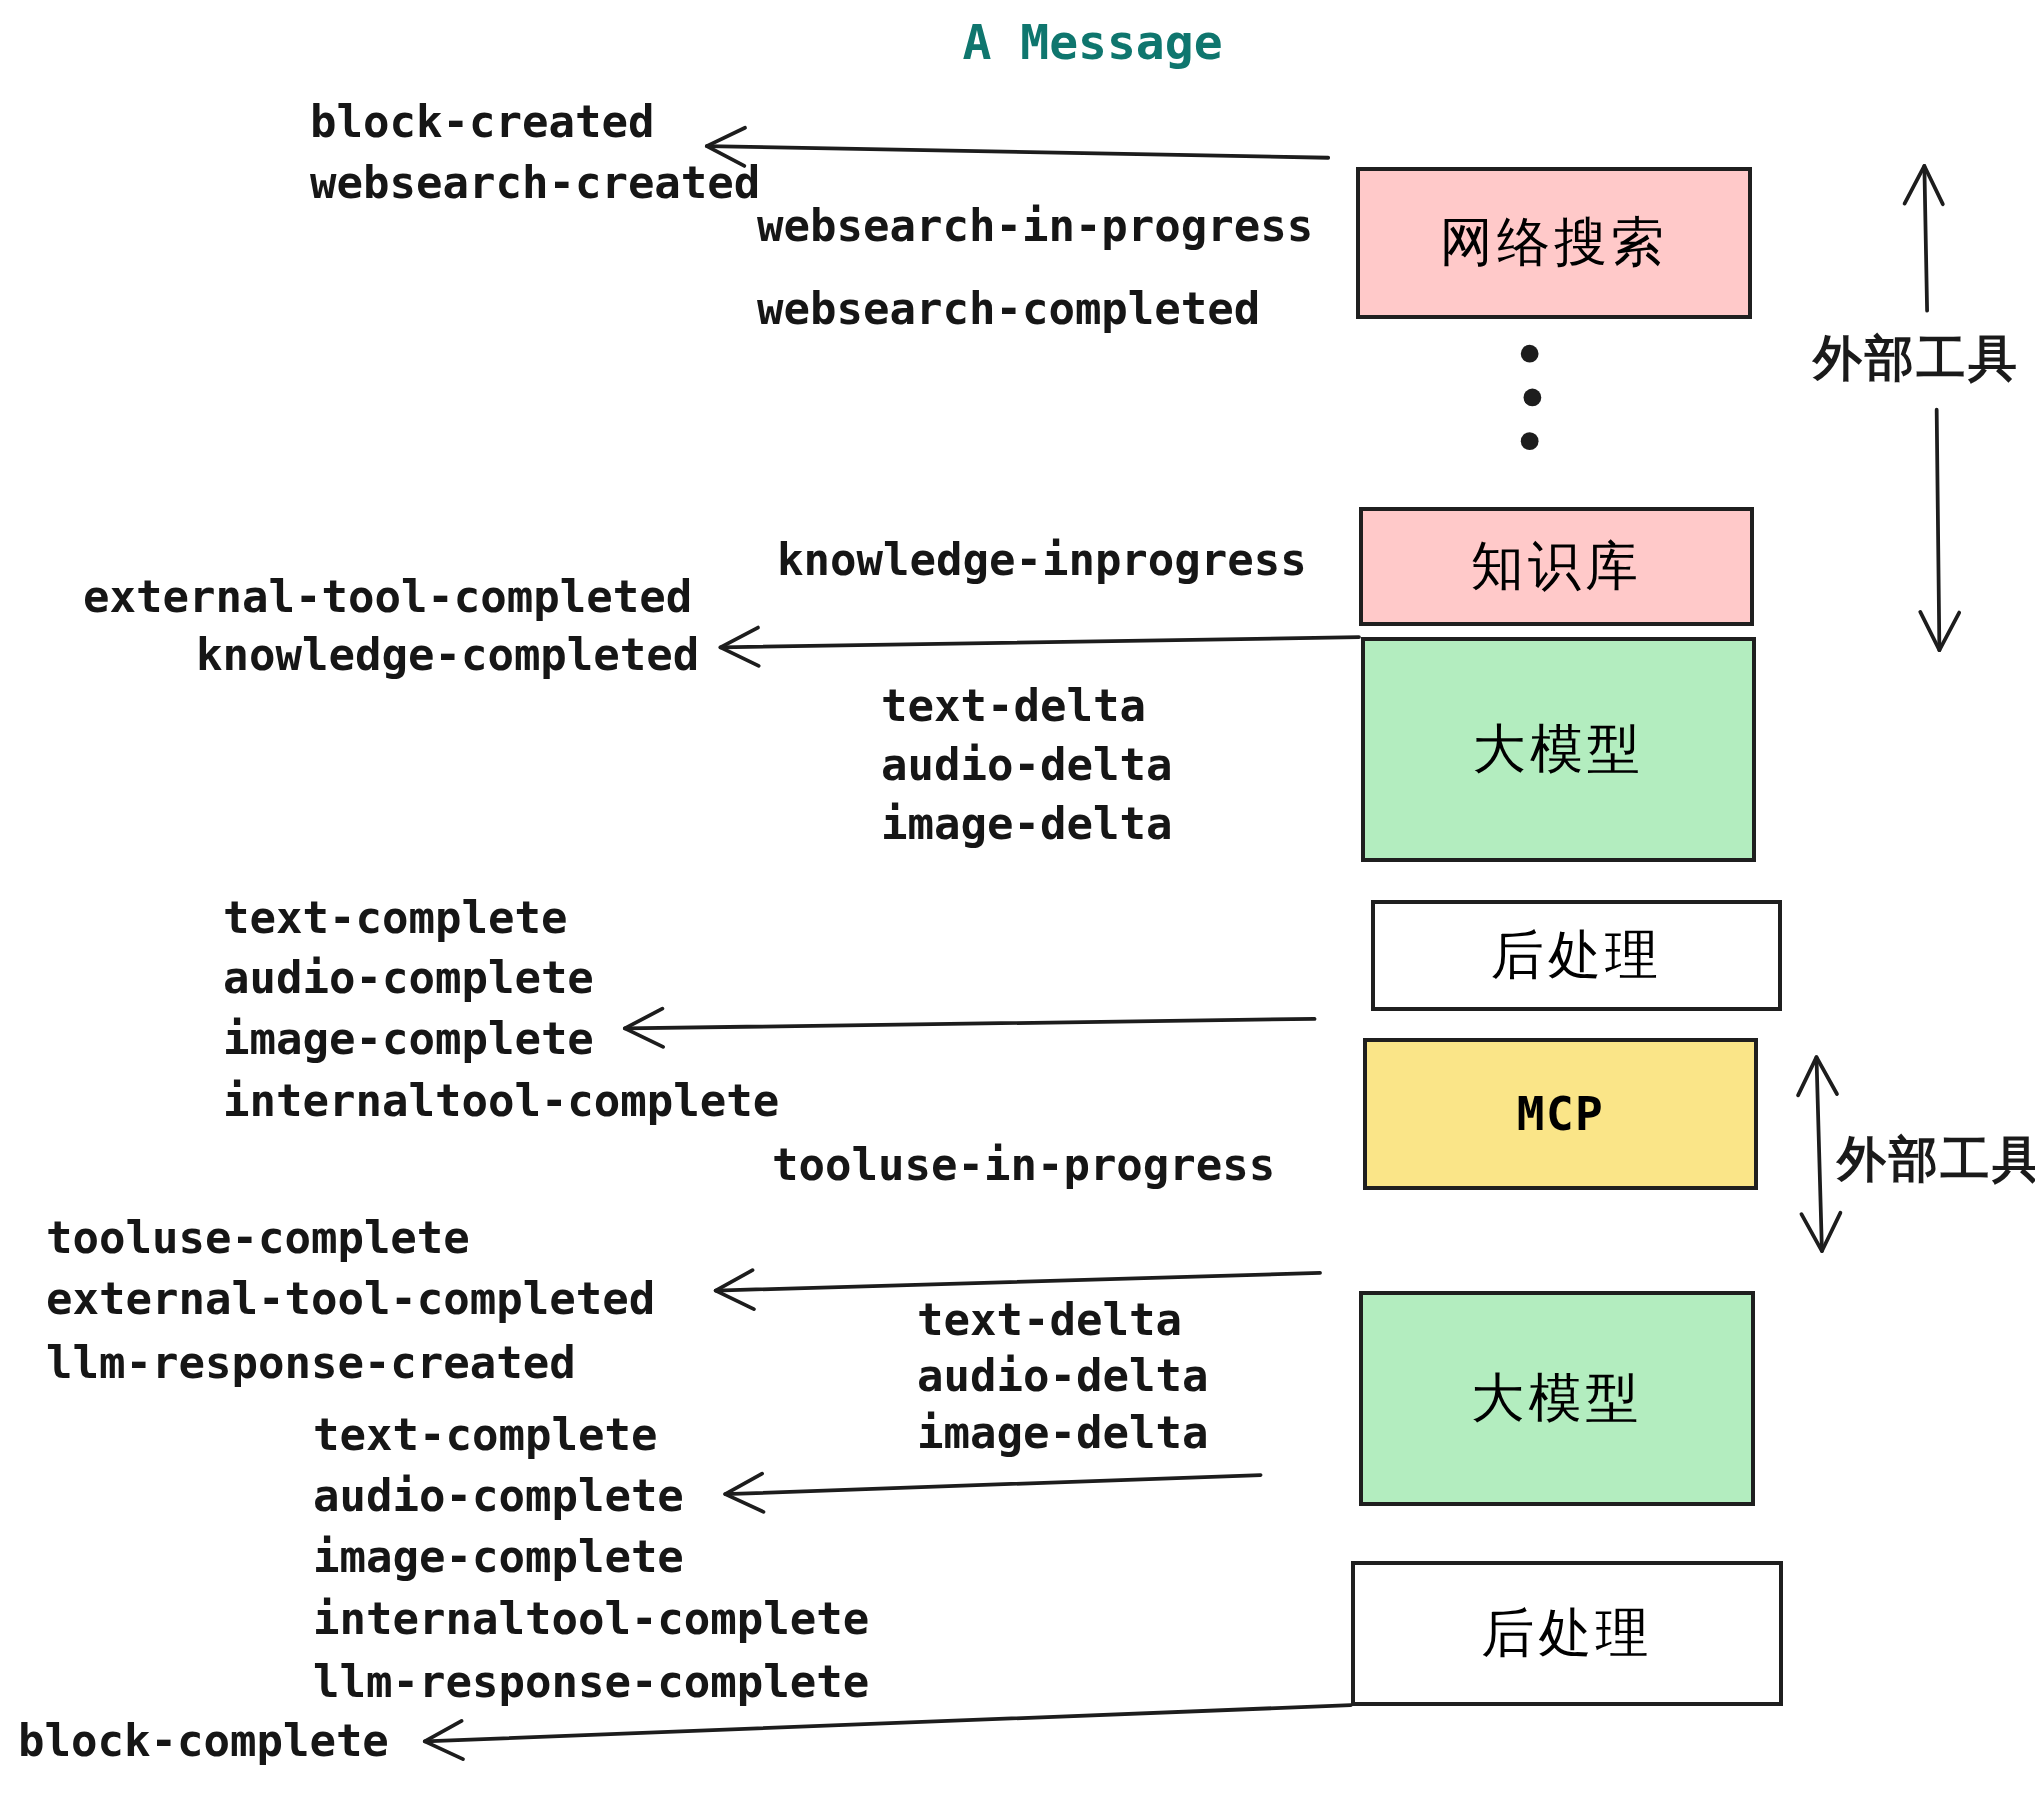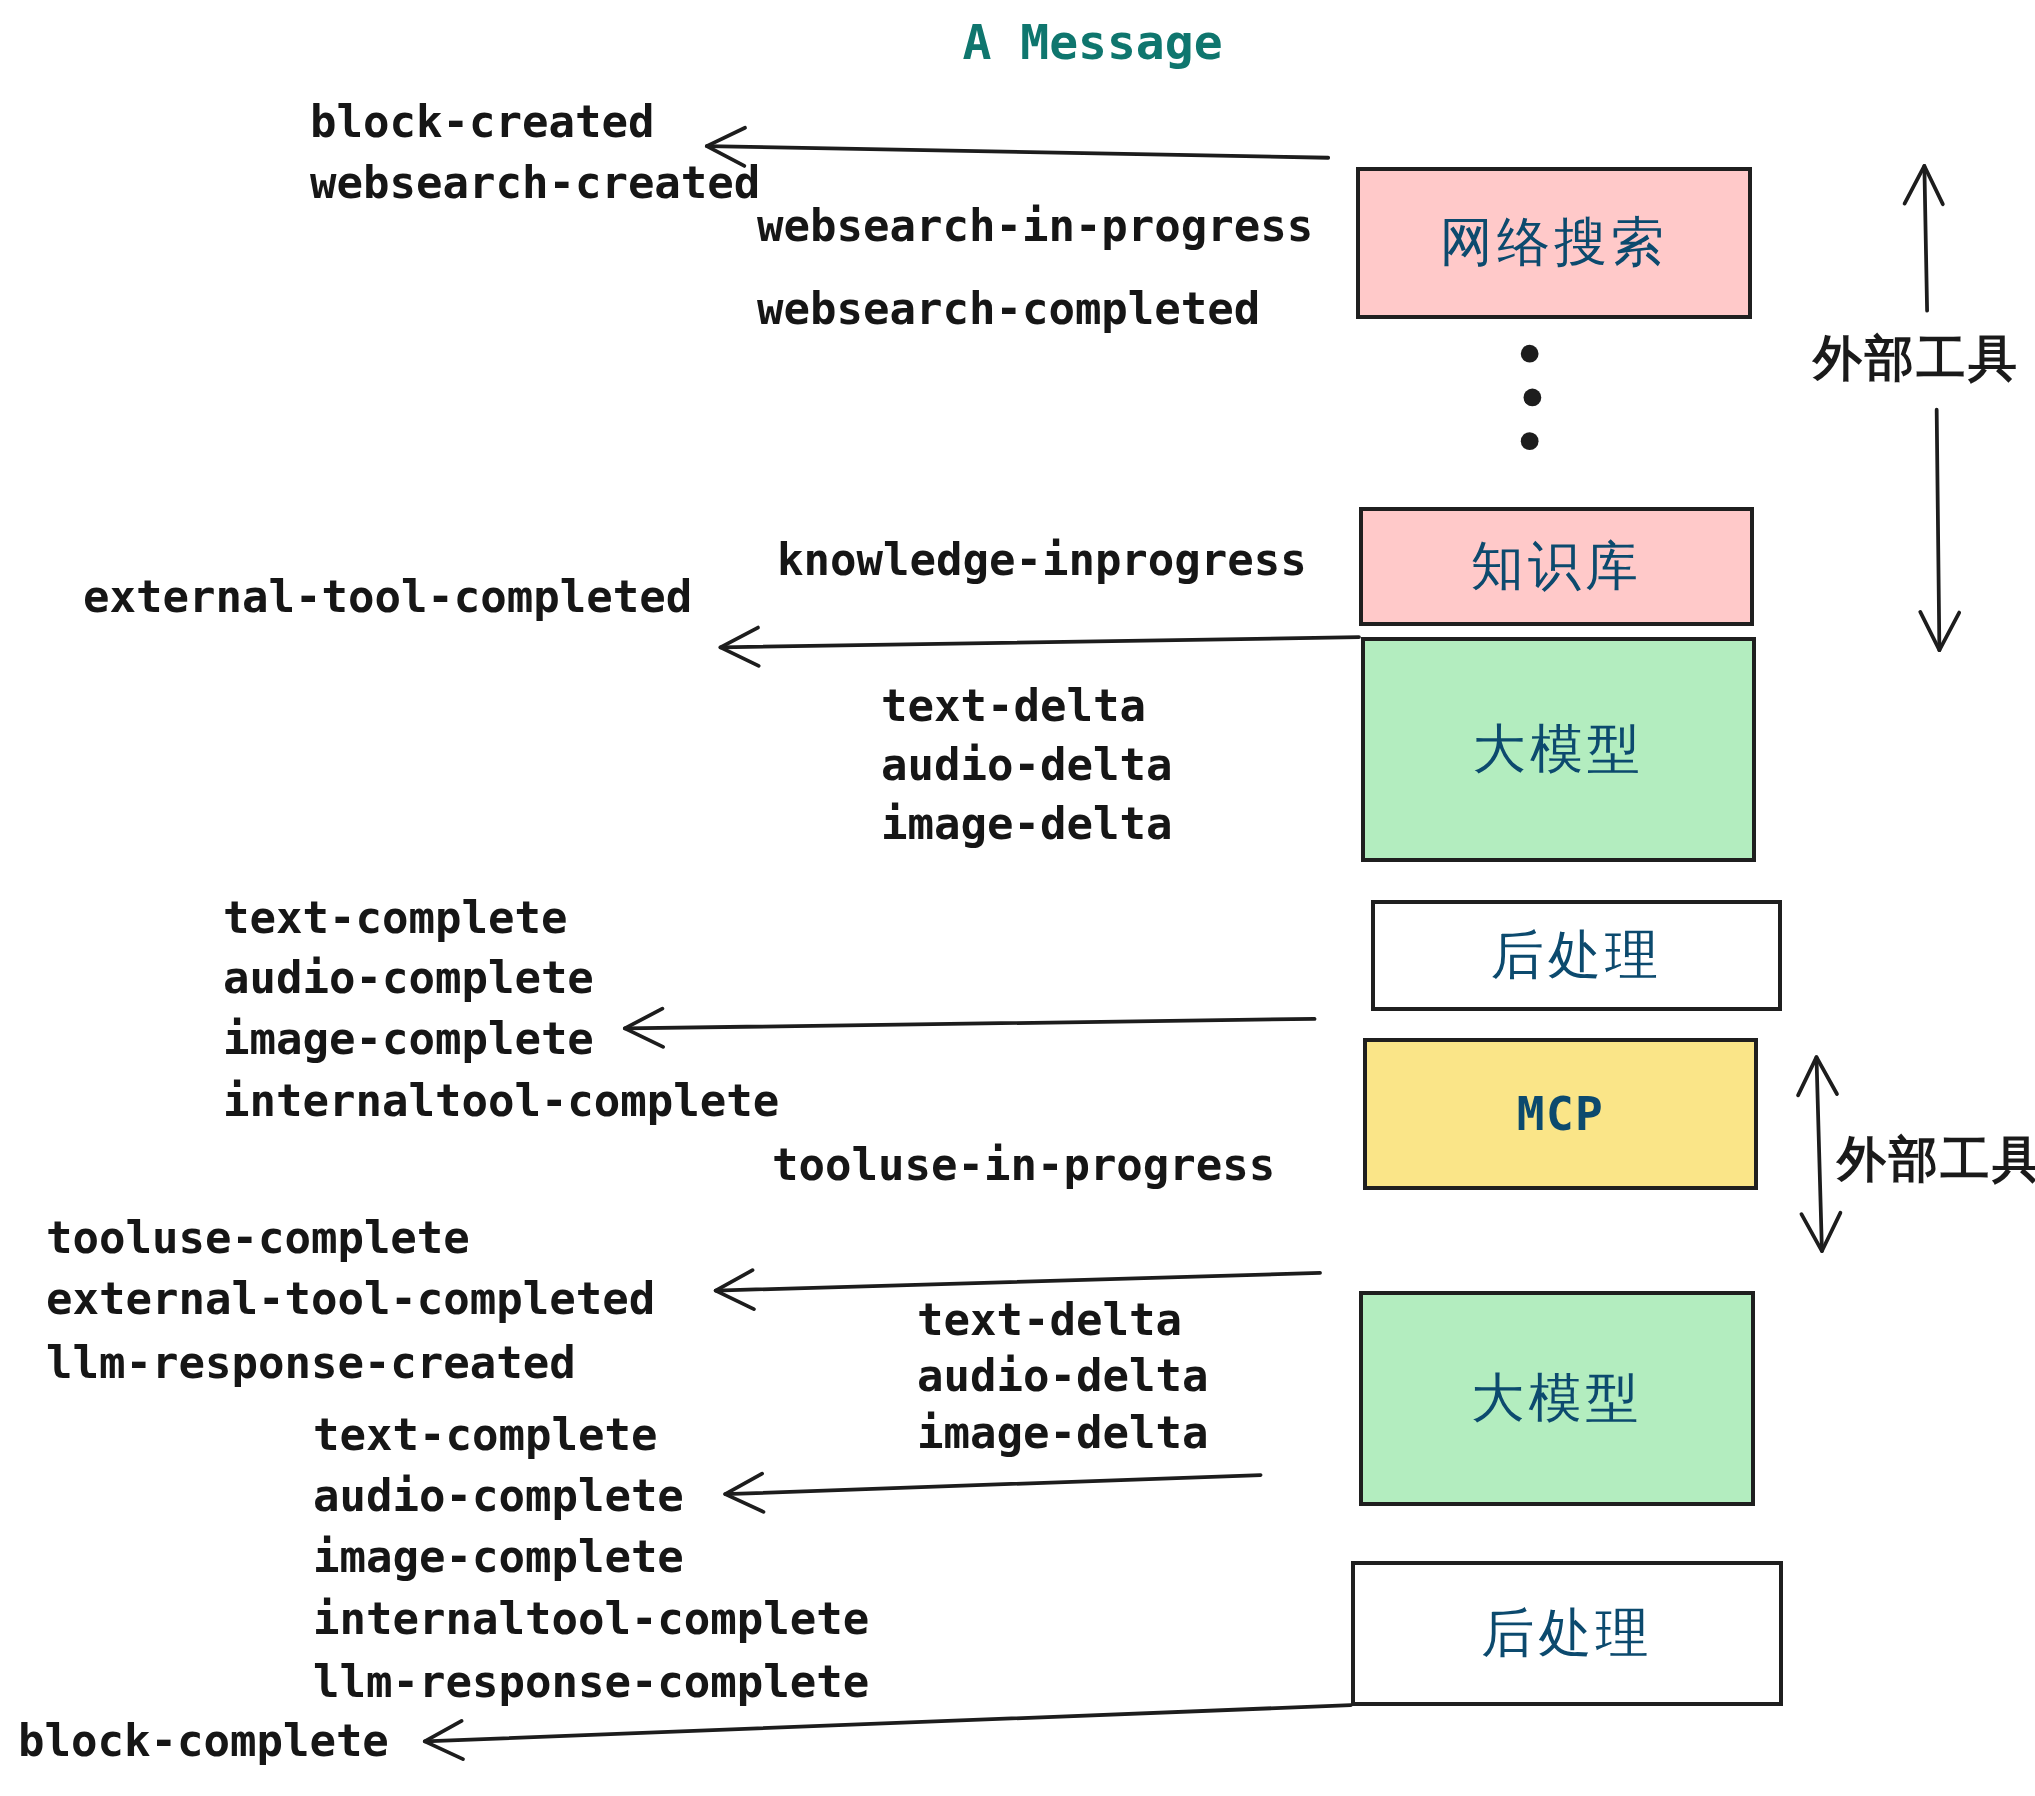--- a/index.html
+++ b/index.html
@@ -2,21 +2,21 @@
 <html style="font-size:11px"><head>
 <meta charset="utf-8">
 <style>
   html,body{margin:0;padding:0;background:#ffffff;}
   #canvas{position:relative;width:2035px;height:1796px;background:#ffffff;overflow:hidden;
           font-family:"DejaVu Sans Mono",monospace;}
   .evt{position:absolute;font-family:"DejaVu Sans Mono",monospace;font-size:44px;font-weight:600;
        color:#161616;white-space:nowrap;line-height:61px;height:61px;}
   .node{position:absolute;border:4.1px solid #1f1f1f;box-sizing:border-box;
         display:flex;align-items:center;justify-content:center;background:#ffffff;}
-  .node-label{font-family:"Liberation Sans",sans-serif;font-size:53px;color:#0c4a6e;
+  .node-label{font-family:"Liberation Sans",sans-serif;font-size:53px;color:#000000;
         letter-spacing:4.1px;white-space:nowrap;}
   .node-label.latin{font-family:"DejaVu Sans Mono",monospace;font-size:46px;font-weight:700;letter-spacing:1.4px;}
   .pink{background:#FFC9C9;}
   .green{background:#B3EDBF;justify-content:center;}
   .yellow{background:#FAE588;}
   .white{background:#FFFFFF;}
   .title{position:absolute;left:881px;top:13.7px;width:423px;text-align:center;
          font-family:"DejaVu Sans Mono",monospace;font-size:48px;font-weight:700;color:#0f766e;white-space:nowrap;}
   .side-label{position:absolute;font-family:Liberation Mono, monospace;font-size:49px;font-weight:600;
          color:#1a1a1a;white-space:nowrap;letter-spacing:2.7px;text-align:right;}
@@ -109,20 +109,21 @@
 
   <div class="side-label" style="left:1813px;top:326px;">外部工具</div>
   <div class="side-label" style="left:1837px;top:1127px;">外部工具</div>
 
   <div class="evt" style="left:310px;top:91px;">block-created</div>
   <div class="evt" style="left:310px;top:152px;">websearch-created</div>
   <div class="evt" style="left:757px;top:195px;">websearch-in-progress</div>
   <div class="evt" style="left:757px;top:278px;">websearch-completed</div>
   <div class="evt" style="left:777px;top:529px;">knowledge-inprogress</div>
   <div class="evt" style="left:83px;top:566px;">external-tool-completed</div>
+  <div class="evt" style="left:196px;top:624px;">knowledge-completed</div>
   <div class="evt" style="left:881px;top:675px;">text-delta</div>
   <div class="evt" style="left:881px;top:734px;">audio-delta</div>
   <div class="evt" style="left:881px;top:793px;">image-delta</div>
   <div class="evt" style="left:223px;top:887px;">text-complete</div>
   <div class="evt" style="left:223px;top:947px;">audio-complete</div>
   <div class="evt" style="left:223px;top:1008px;">image-complete</div>
   <div class="evt" style="left:223px;top:1070px;">internaltool-complete</div>
   <div class="evt" style="left:772px;top:1134px;">tooluse-in-progress</div>
   <div class="evt" style="left:46px;top:1207px;">tooluse-complete</div>
   <div class="evt" style="left:46px;top:1268px;">external-tool-completed</div>

